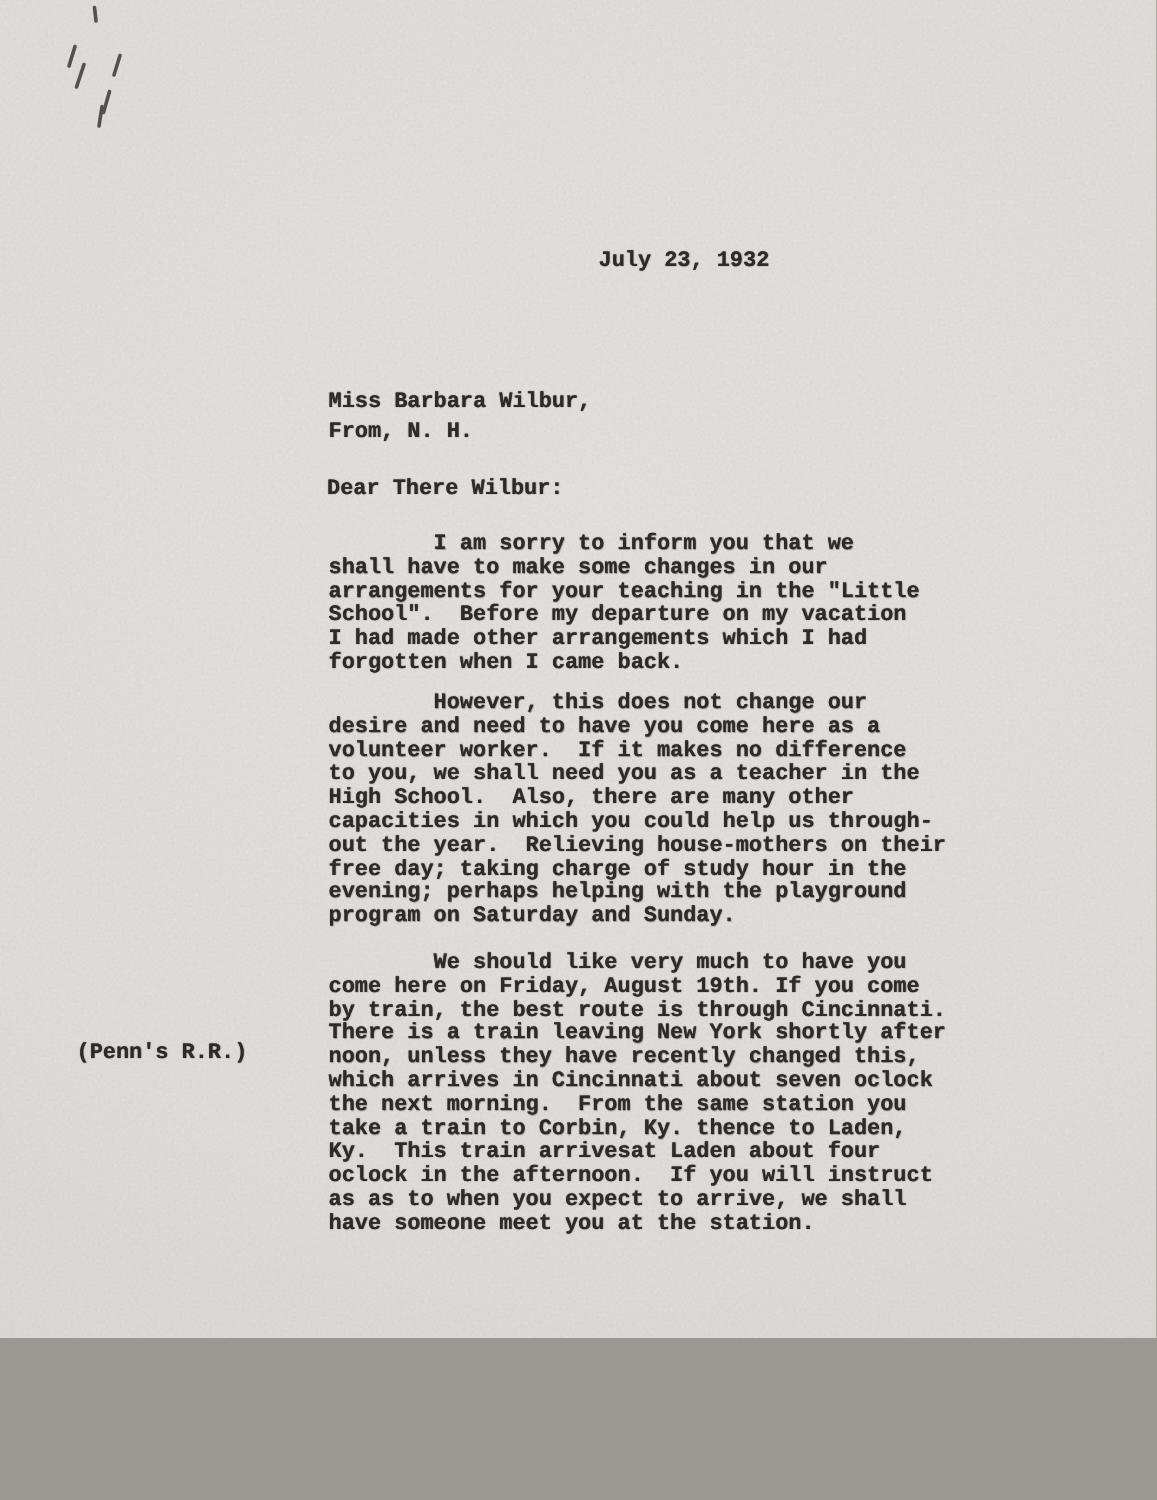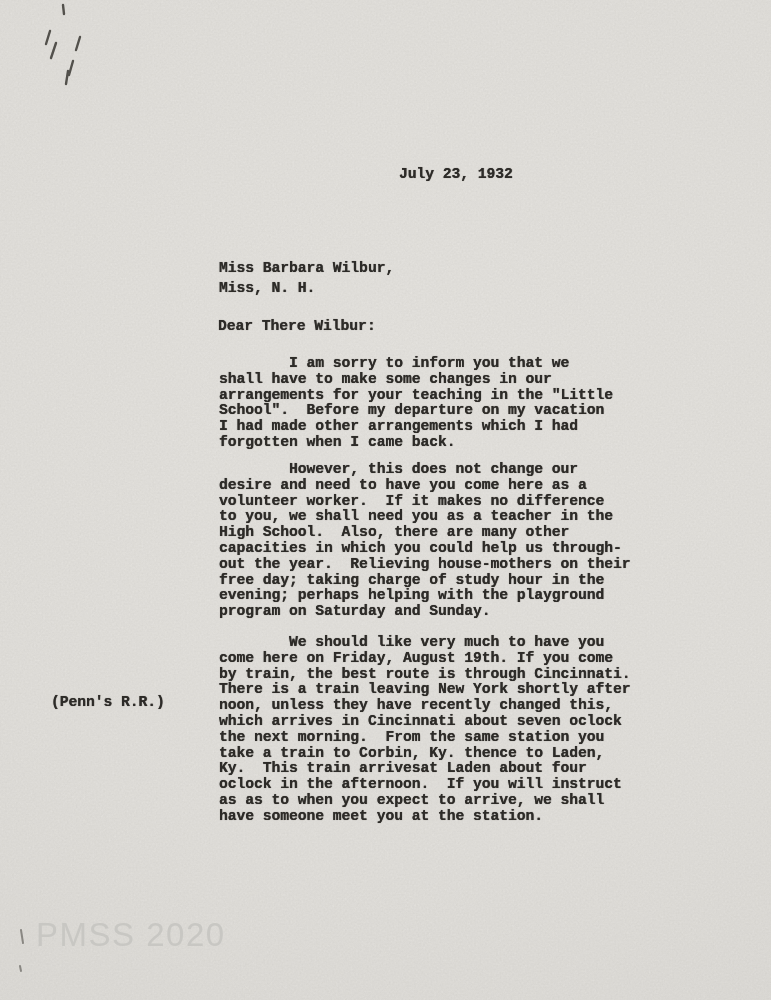--- a/index.html
+++ b/index.html
@@ -3,21 +3,21 @@
 <meta charset="utf-8">
 <style>
   html, body {
     margin: 0;
     padding: 0;
     background: #9a9893;
   }
   .page {
     position: relative;
     width: 771px;
-    height: 1000px;
+    height: 892px;
     overflow: hidden;
     background:
       radial-gradient(ellipse 120% 90% at 52% 38%, #eae8e4 0%, #e6e4e0 55%, #e0deda 88%, #dbd9d4 100%);
     font-family: "Liberation Mono", "DejaVu Sans Mono", monospace;
   }
   .grain {
     position: absolute;
     left: 0; top: 0;
     width: 771px; height: 1000px;
     pointer-events: none;
@@ -81,21 +81,21 @@
     </g>
     <g stroke="#55534e" stroke-width="2" stroke-linecap="round" opacity="0.6" fill="none">
       <line x1="21" y1="930" x2="23" y2="943"></line>
       <line x1="20" y1="966" x2="21" y2="971"></line>
     </g>
   </svg>
 
   <div class="typed date">July 23, 1932</div>
 
   <div class="typed recipient-1">Miss Barbara Wilbur,</div>
-  <div class="typed recipient-2">Miss, N. H.</div>
+  <div class="typed recipient-2">From, N. H.</div>
 
   <div class="typed salutation">Dear There Wilbur:</div>
 
   <div class="typed para-2">        However, this does not change our
 desire and need to have you come here as a
 volunteer worker.  If it makes no difference
 to you, we shall need you as a teacher in the
 High School.  Also, there are many other
 capacities in which you could help us through-
 out the year.  Relieving house-mothers on their

